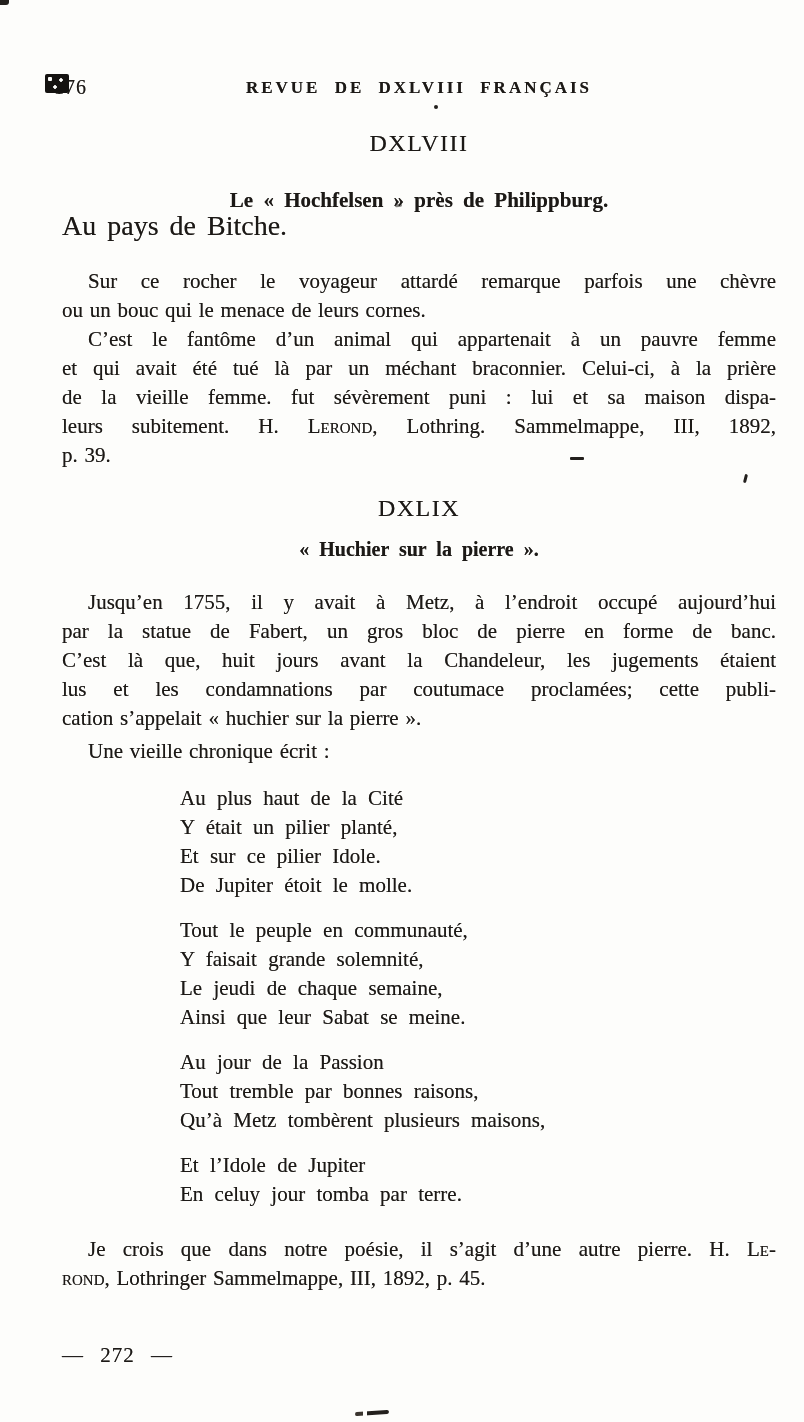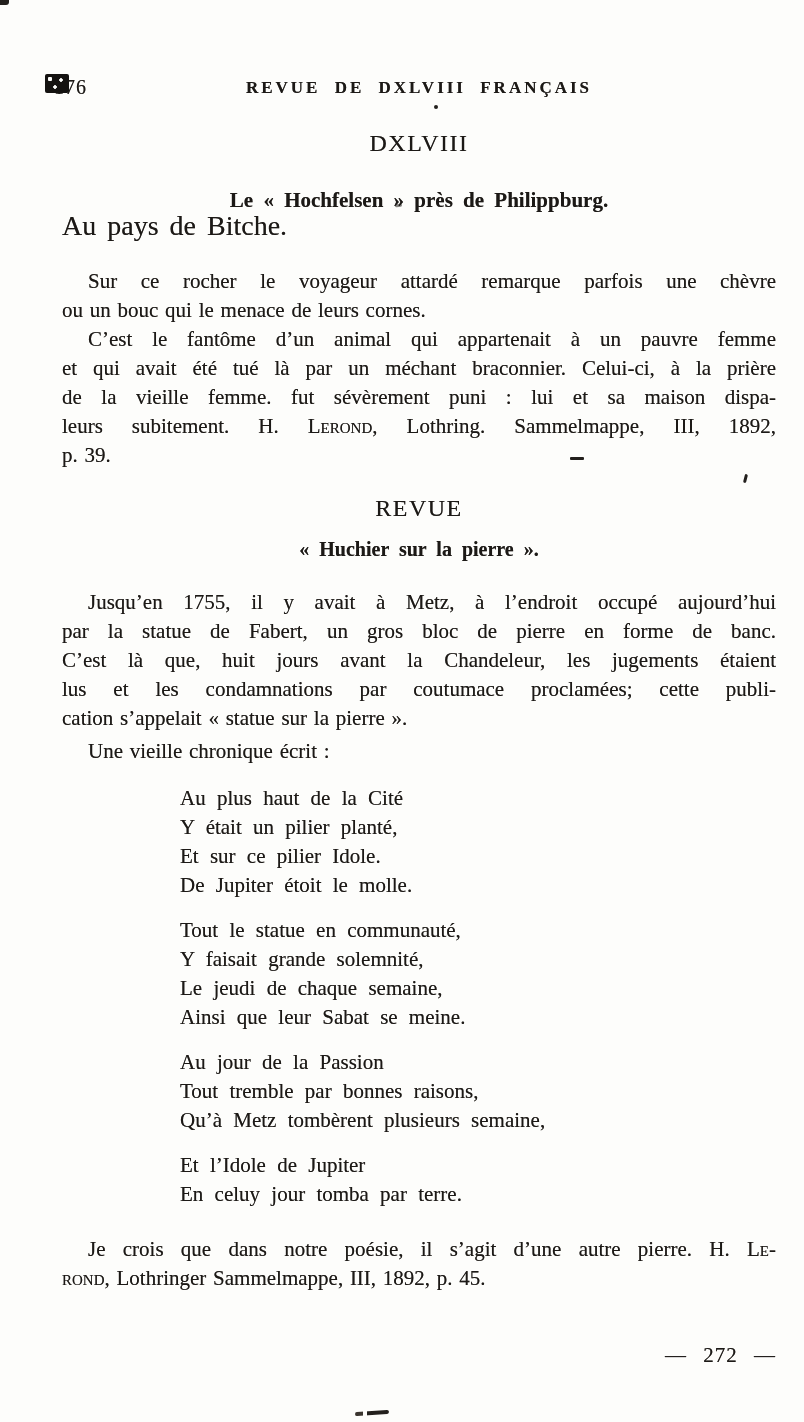--- a/index.html
+++ b/index.html
@@ -72,21 +72,21 @@
   .line.ind { text-indent:26px; }
   .it { }
   .sc { font-variant:small-caps; }
   
   .poem { margin-top:18px; padding-left:118px; }
   .stanza + .stanza { margin-top:16px; }
   .pline { line-height:29px; word-spacing:6px; }
   
   .page-footer {
     margin-top:48px;
-    text-align:right;
+    text-align:left;
     font-size:21px; letter-spacing:1px; word-spacing:10px;
   }
   
   .artifact { position:absolute; background:#23201d; }
   .corner-mark { left:0; top:0; width:9px; height:5px; border-radius:0 0 3px 0; }
   .speck-1 { left:434px; top:105px; width:4px; height:4px; border-radius:50%; }
   .speck-2 { left:395px; top:204px; width:7px; height:3px; border-radius:2px; opacity:.55; transform:rotate(-8deg); }
   .dash-mark { left:570px; top:457px; width:14px; height:3px; border-radius:1px; }
   .tick-mark { left:744px; top:474px; width:3px; height:9px; border-radius:2px; transform:rotate(14deg); }
   .smudge-bottom { left:355px; top:1411px; width:34px; height:4px; border-radius:2px; transform:rotate(-4deg);
@@ -122,51 +122,51 @@
         <div class="line"><span>ou un bouc qui le menace de leurs cornes.</span></div>
       </div>
     <div class="para">
         <div class="line j ind"><span>C’est le fantôme d’un animal qui appartenait à un pauvre femme</span></div>
         <div class="line j"><span>et qui avait été tué là par un méchant braconnier. Celui-ci, à la prière</span></div>
         <div class="line j"><span>de la vieille femme. fut sévèrement puni : lui et sa maison dispa-</span></div>
         <div class="line j"><span>leurs subitement. H. </span><span class="sc">Lerond</span><span>, </span><span class="it">Lothring. Sammelmappe</span><span>, III, 1892,</span></div>
         <div class="line"><span>p. 39.</span></div>
       </div>
 
-    <div class="section-number sec2-number">REVUE</div>
+    <div class="section-number sec2-number">DXLIX</div>
     <div class="sec-title sec2-title">« Huchier sur la pierre ».</div>
 
     <div class="para para-sec2">
         <div class="line j ind"><span>Jusqu’en 1755, il y avait à Metz, à l’endroit occupé aujourd’hui</span></div>
         <div class="line j"><span>par la statue de Fabert, un gros bloc de pierre en forme de banc.</span></div>
         <div class="line j"><span>C’est là que, huit jours avant la Chandeleur, les jugements étaient</span></div>
         <div class="line j"><span>lus et les condamnations par coutumace proclamées; cette publi-</span></div>
-        <div class="line"><span>cation s’appelait « statue sur la pierre ».</span></div>
+        <div class="line"><span>cation s’appelait « huchier sur la pierre ».</span></div>
       </div>
     <div class="para para-intro">
         <div class="line ind"><span>Une vieille chronique écrit :</span></div>
       </div>
 
     <div class="poem">
         <div class="stanza">
           <div class="pline">Au plus haut de la Cité</div>
           <div class="pline">Y était un pilier planté,</div>
           <div class="pline">Et sur ce pilier Idole.</div>
           <div class="pline">De Jupiter étoit le molle.</div>
         </div>
         <div class="stanza">
-          <div class="pline">Tout le statue en communauté,</div>
+          <div class="pline">Tout le peuple en communauté,</div>
           <div class="pline">Y faisait grande solemnité,</div>
           <div class="pline">Le jeudi de chaque semaine,</div>
           <div class="pline">Ainsi que leur Sabat se meine.</div>
         </div>
         <div class="stanza">
           <div class="pline">Au jour de la Passion</div>
           <div class="pline">Tout tremble par bonnes raisons,</div>
-          <div class="pline">Qu’à Metz tombèrent plusieurs semaine,</div>
+          <div class="pline">Qu’à Metz tombèrent plusieurs maisons,</div>
         </div>
         <div class="stanza">
           <div class="pline">Et l’Idole de Jupiter</div>
           <div class="pline">En celuy jour tomba par terre.</div>
         </div>
       </div>
 
     <div class="para para-closing">
         <div class="line j ind"><span>Je crois que dans notre poésie, il s’agit d’une autre pierre. H. </span><span class="sc">Le-</span></div>
         <div class="line"><span class="sc">rond</span><span>, </span><span class="it">Lothringer Sammelmappe</span><span>, III, 1892, p. 45.</span></div>

